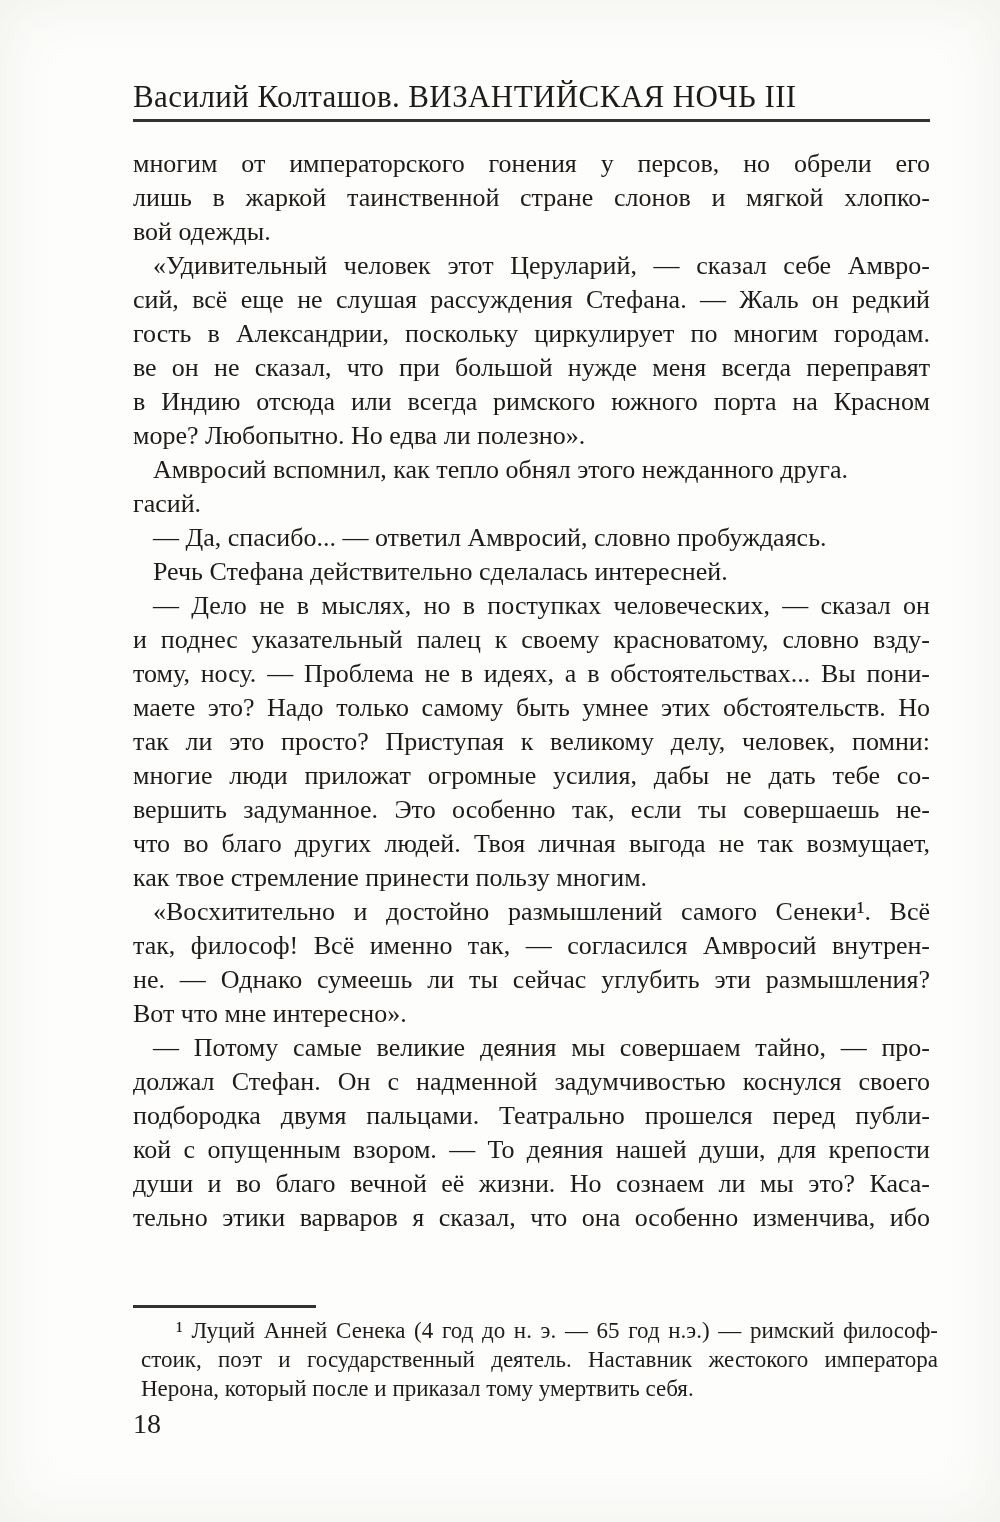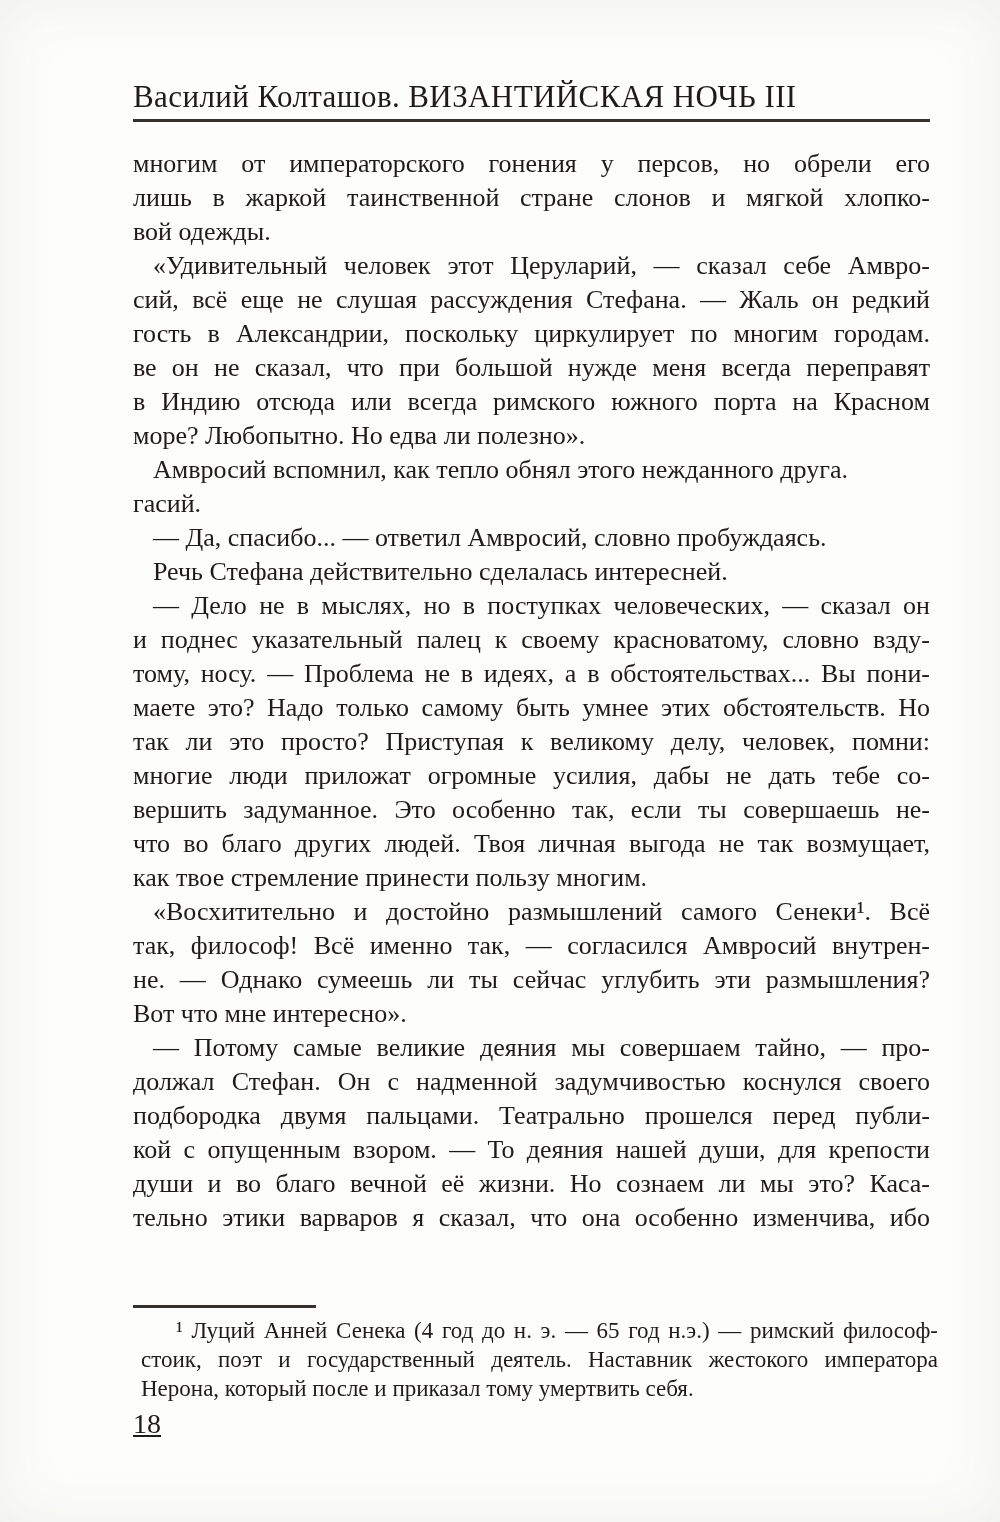--- a/index.html
+++ b/index.html
@@ -80,21 +80,20 @@
     height: 29px;
     line-height: 29px;
   }
   .footnote .ind { text-indent: 35px; }
   .page-number {
     position: absolute;
     top: 1408px;
     left: 0;
     font-size: 28px;
     line-height: 32px;
-    text-decoration: underline;
   }
 </style>
 </head>
 <body>
 
 <div class="page">
   <div class="text-col">
 
     <div class="running-header">Василий Колташов. ВИЗАНТИЙСКАЯ НОЧЬ III</div>
     <div class="header-rule"></div>

